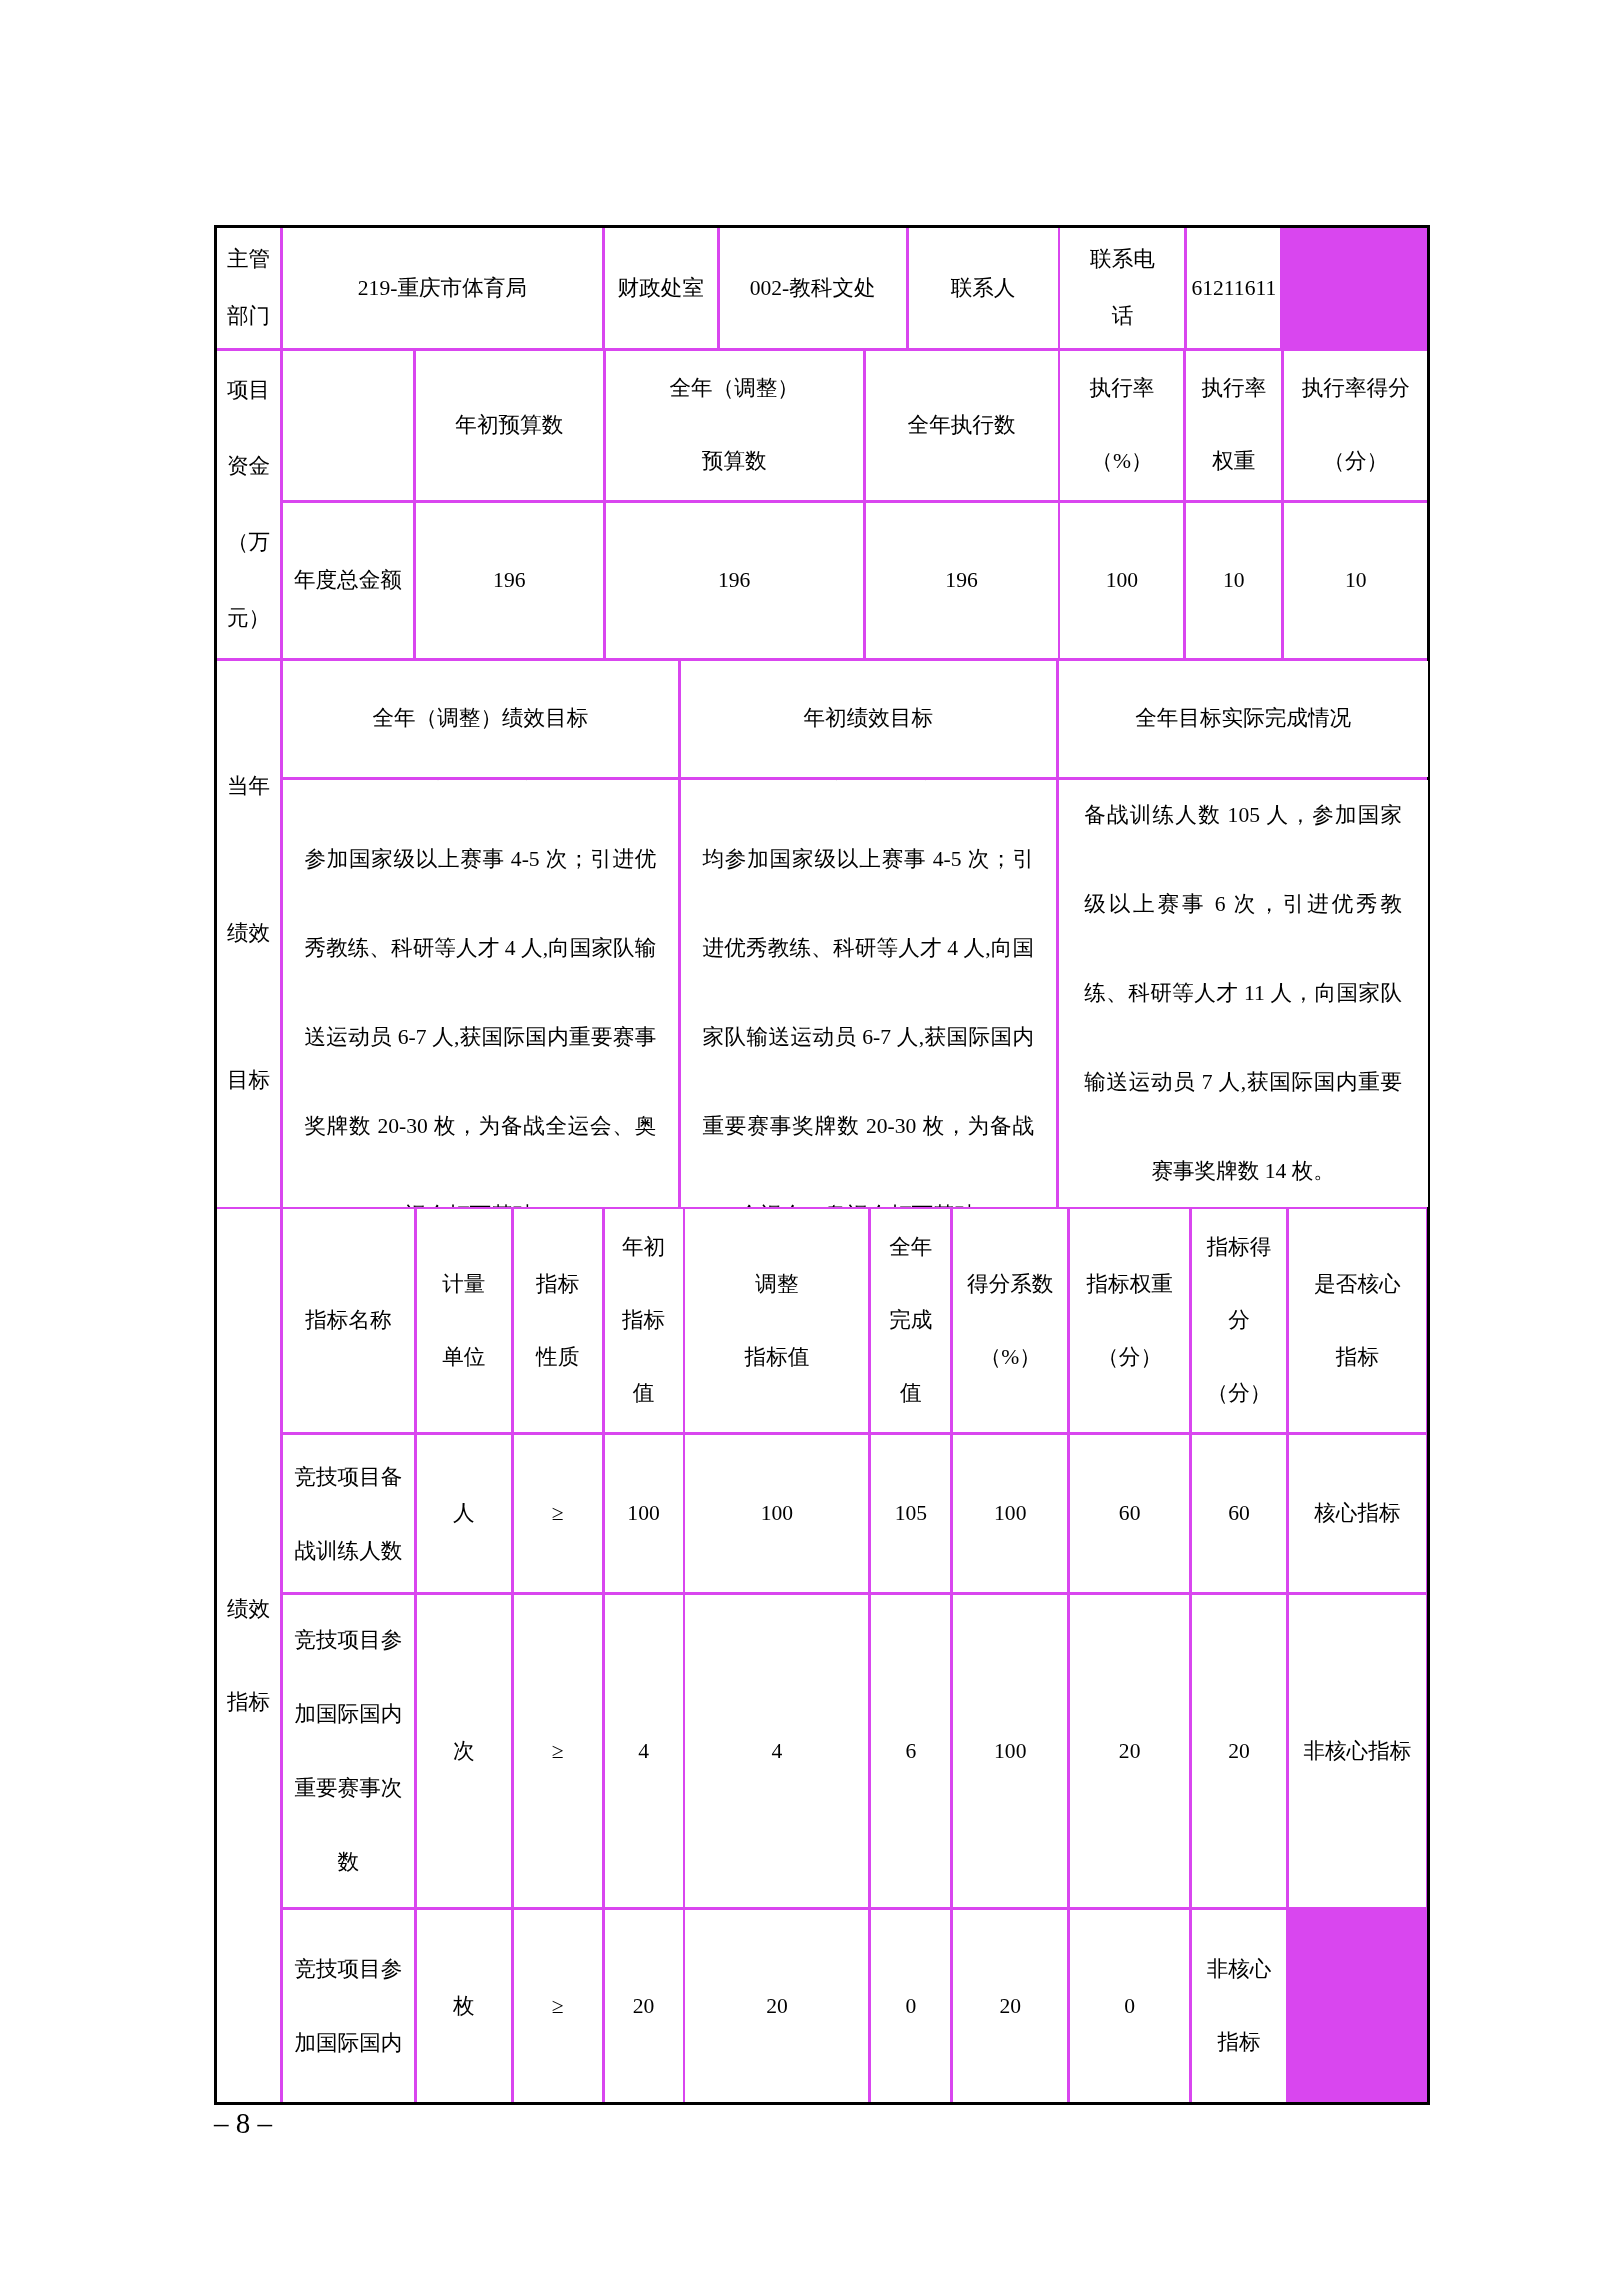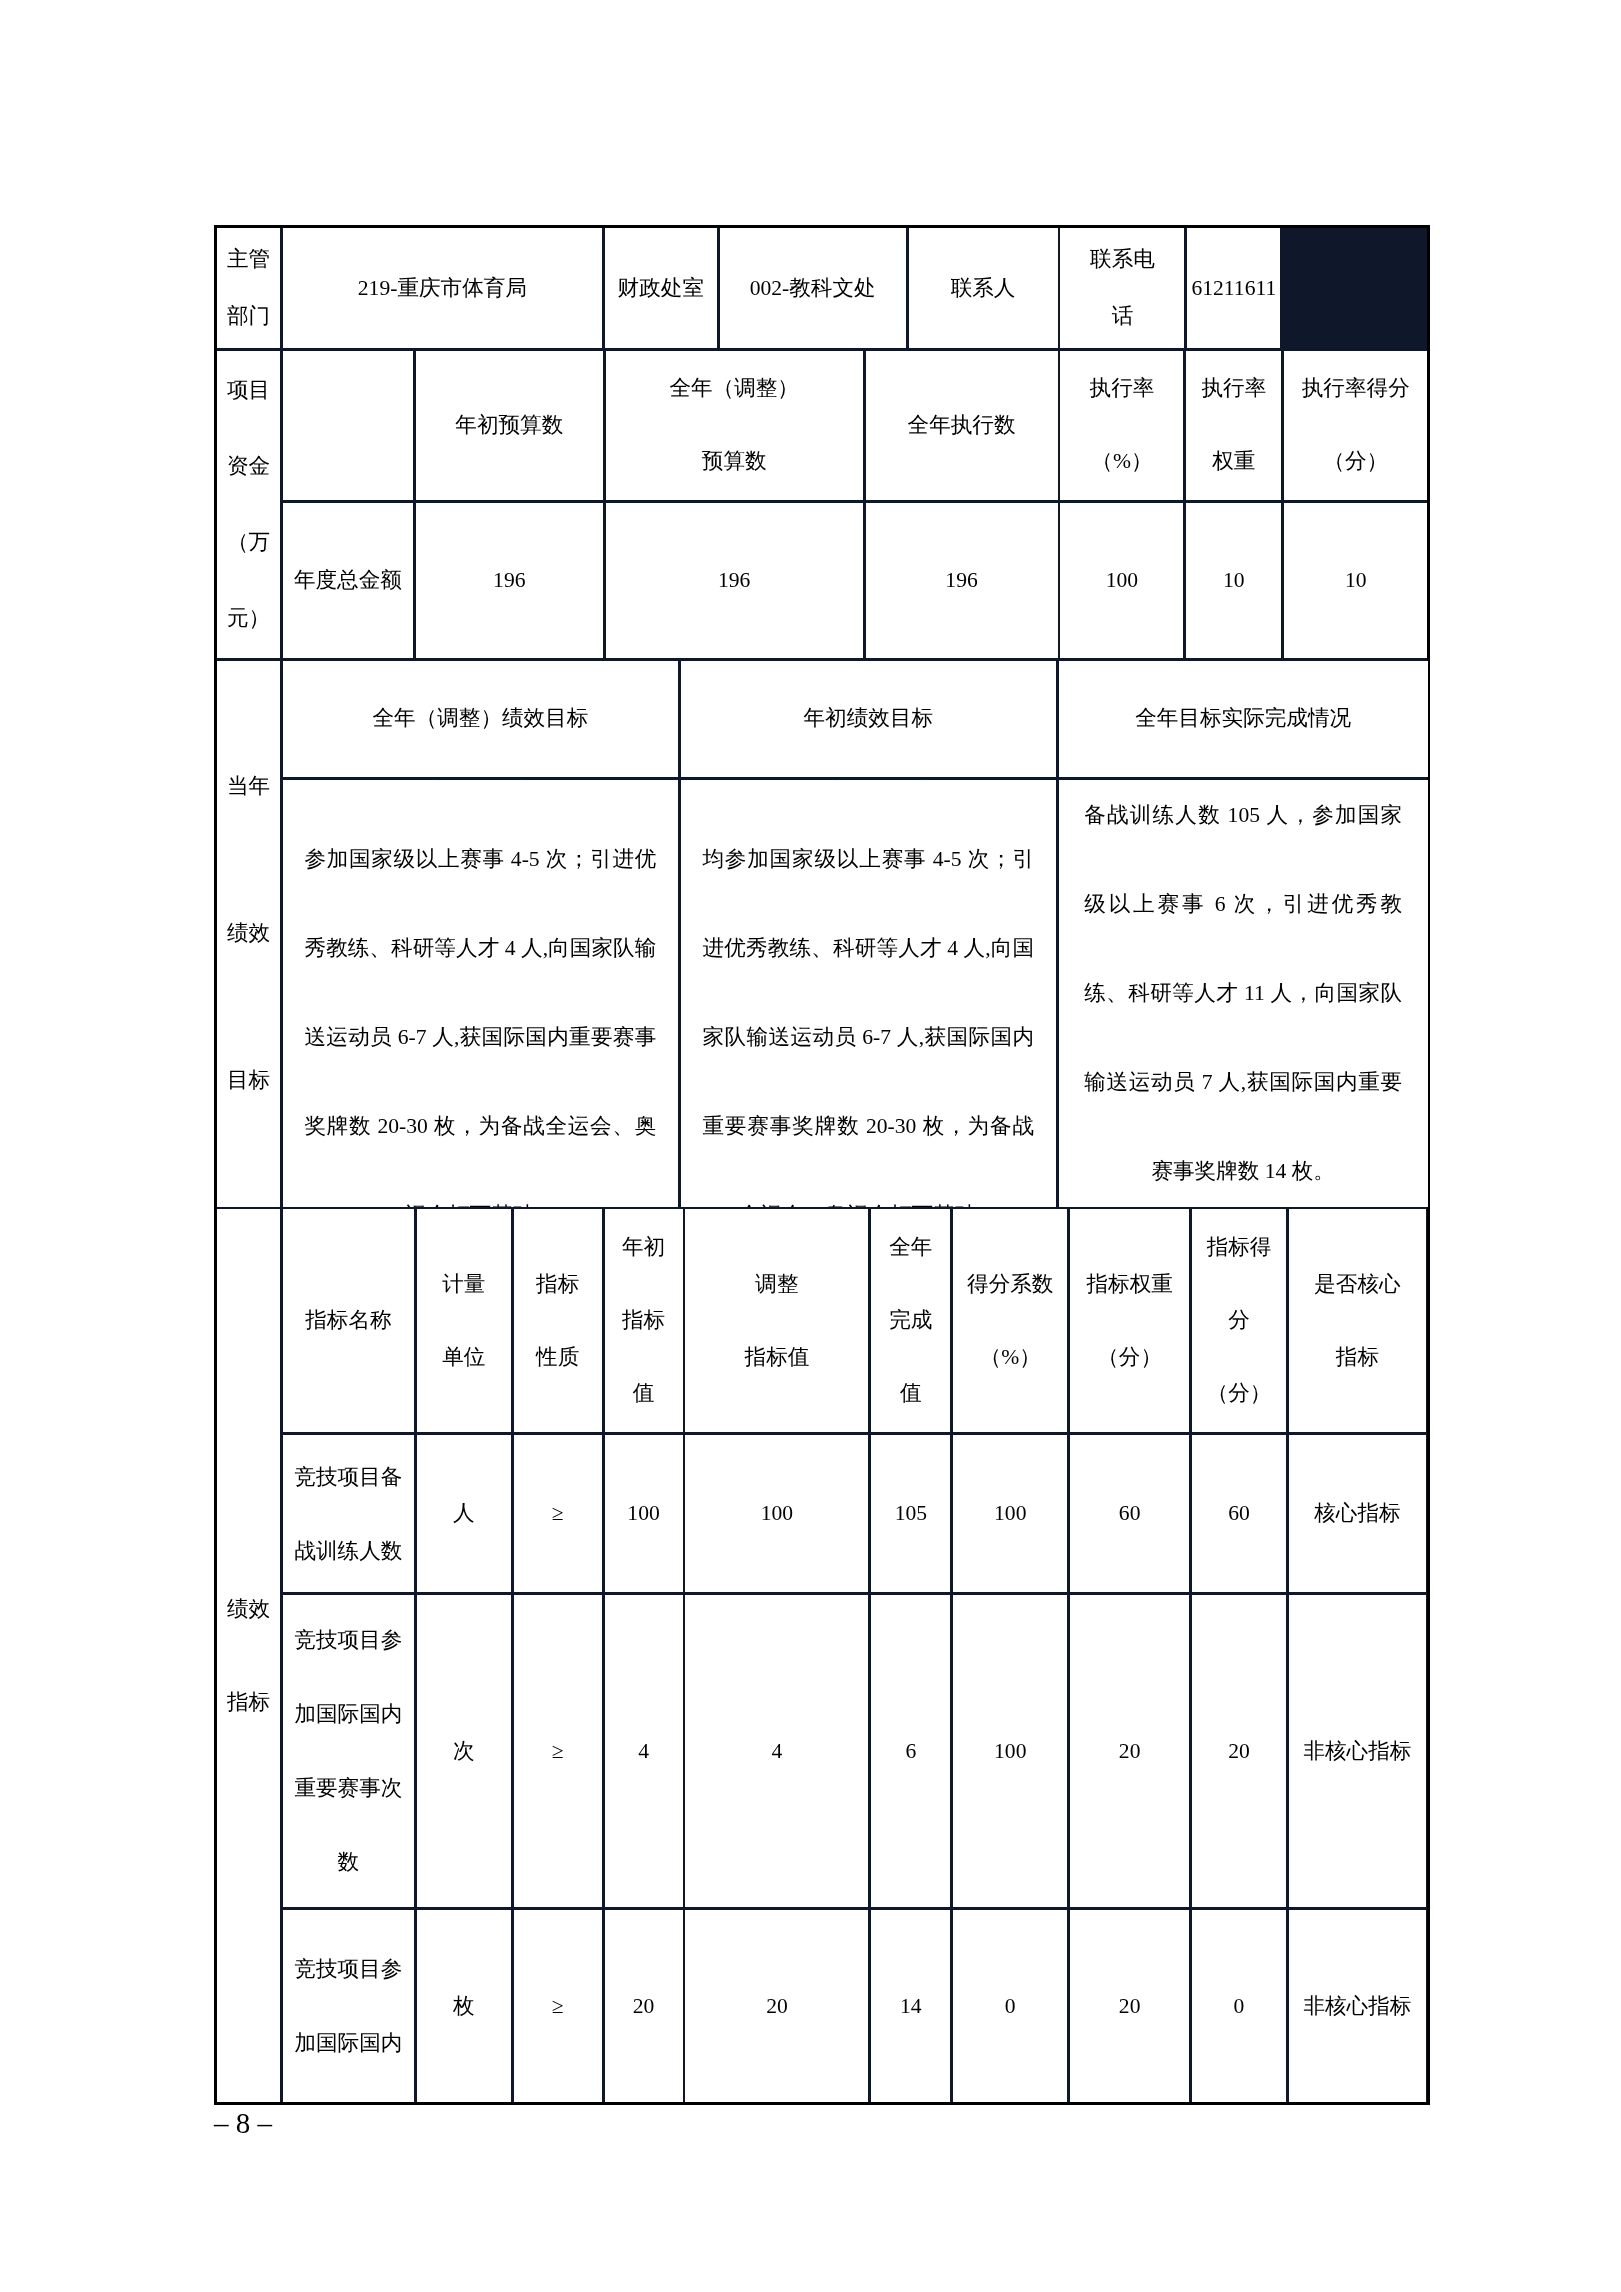--- a/index.html
+++ b/index.html
@@ -2,21 +2,21 @@
 <html><head>
 <meta charset="utf-8">
 <style>
   html,body { margin:0; padding:0; background:#ffffff; }
   .page {
     position:relative; width:1621px; height:2293px; background:#ffffff;
     font-family:"Liberation Serif", serif; color:#000;
   }
   .tbl {
     position:absolute; left:214px; top:225px; width:1210px;
-    border:3.9px solid #000; background:#0f172a;
+    border:3.9px solid #000; background:#d946ef;
     display:flex; flex-direction:column; gap:2.9px;
     box-sizing:content-box;
   }
   .sec { display:grid; gap:2.9px; }
   .sec1 { grid-template-columns:63px 319px 112px 186px 149px 124px 93px 144px; grid-template-rows:120px; }
   .sec2 { grid-template-columns:63px 130px 187px 257px 192px 123px 95px 143px; grid-template-rows:149px 155px;border-radius:11px; }
   .sec3 { grid-template-columns:63px 395px 375px 369px; grid-template-rows:116px 427px; }
   .sec4 { grid-template-columns:63px 131px 94px 88px 78px 183px 79px 114px 119px 94px 137px;
           grid-template-rows:223px 157px 312px 192px; }
   .cell {
@@ -150,21 +150,20 @@
       <div class="cell">100</div>
       <div class="cell">20</div>
       <div class="cell">20</div>
       <div class="cell">非核心指标</div>
 
       <div class="cell namecell">竞技项目参加国际国内</div>
       <div class="cell">枚</div>
       <div class="cell">≥</div>
       <div class="cell">20</div>
       <div class="cell">20</div>
-      <div class="cell">14</div>
       <div class="cell">0</div>
       <div class="cell">20</div>
       <div class="cell">0</div>
       <div class="cell">非核心指标</div>
     </div>
 
   </div>
 
   <div class="pagenum">– 8 –</div>
 

